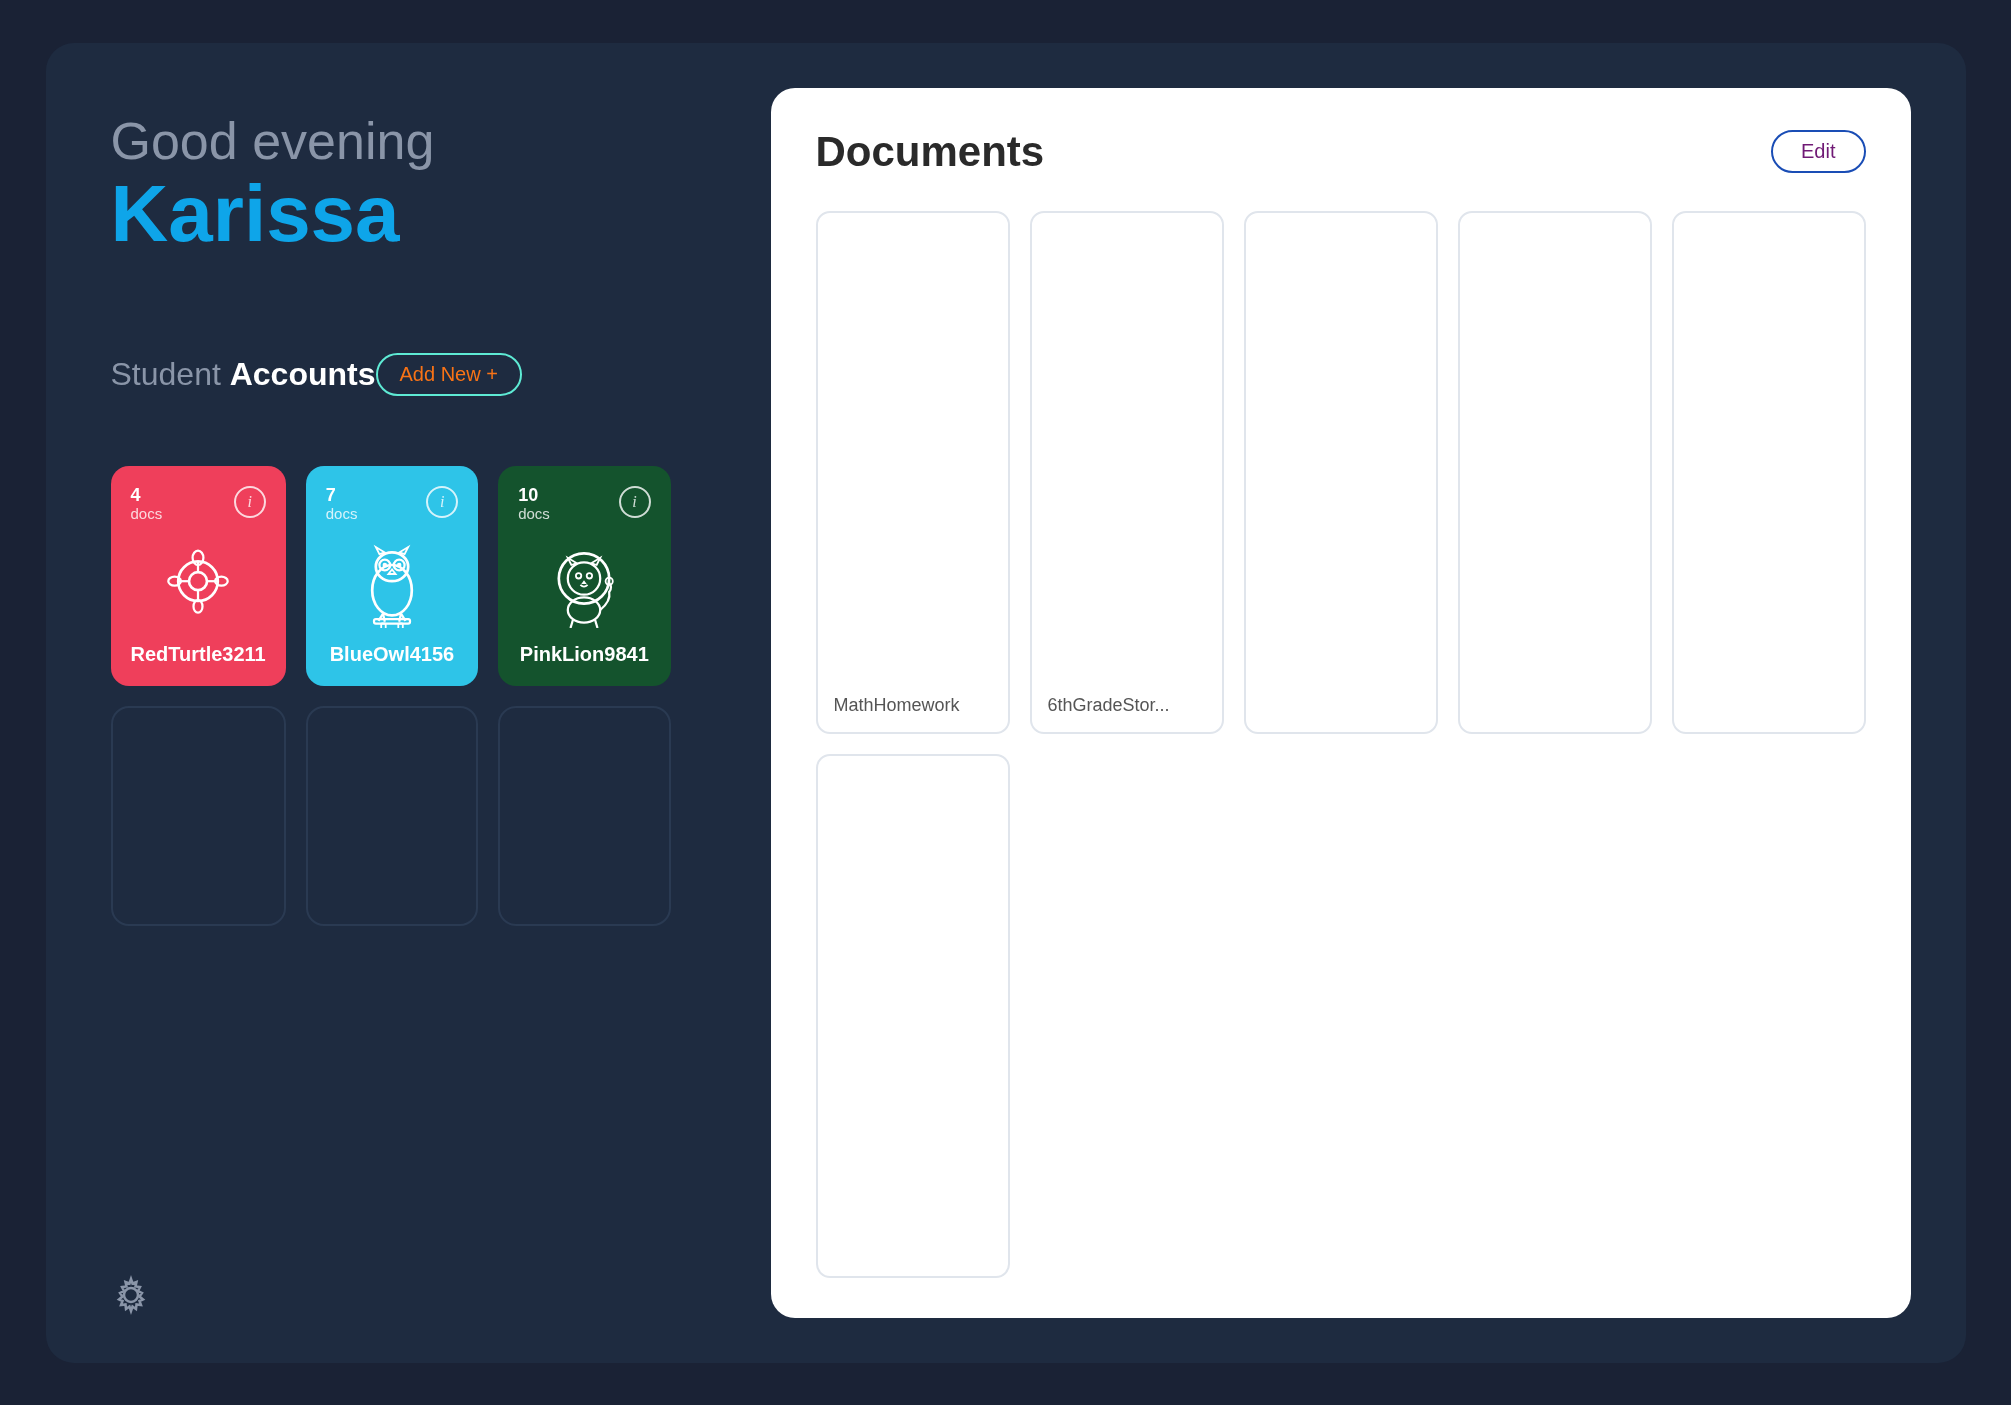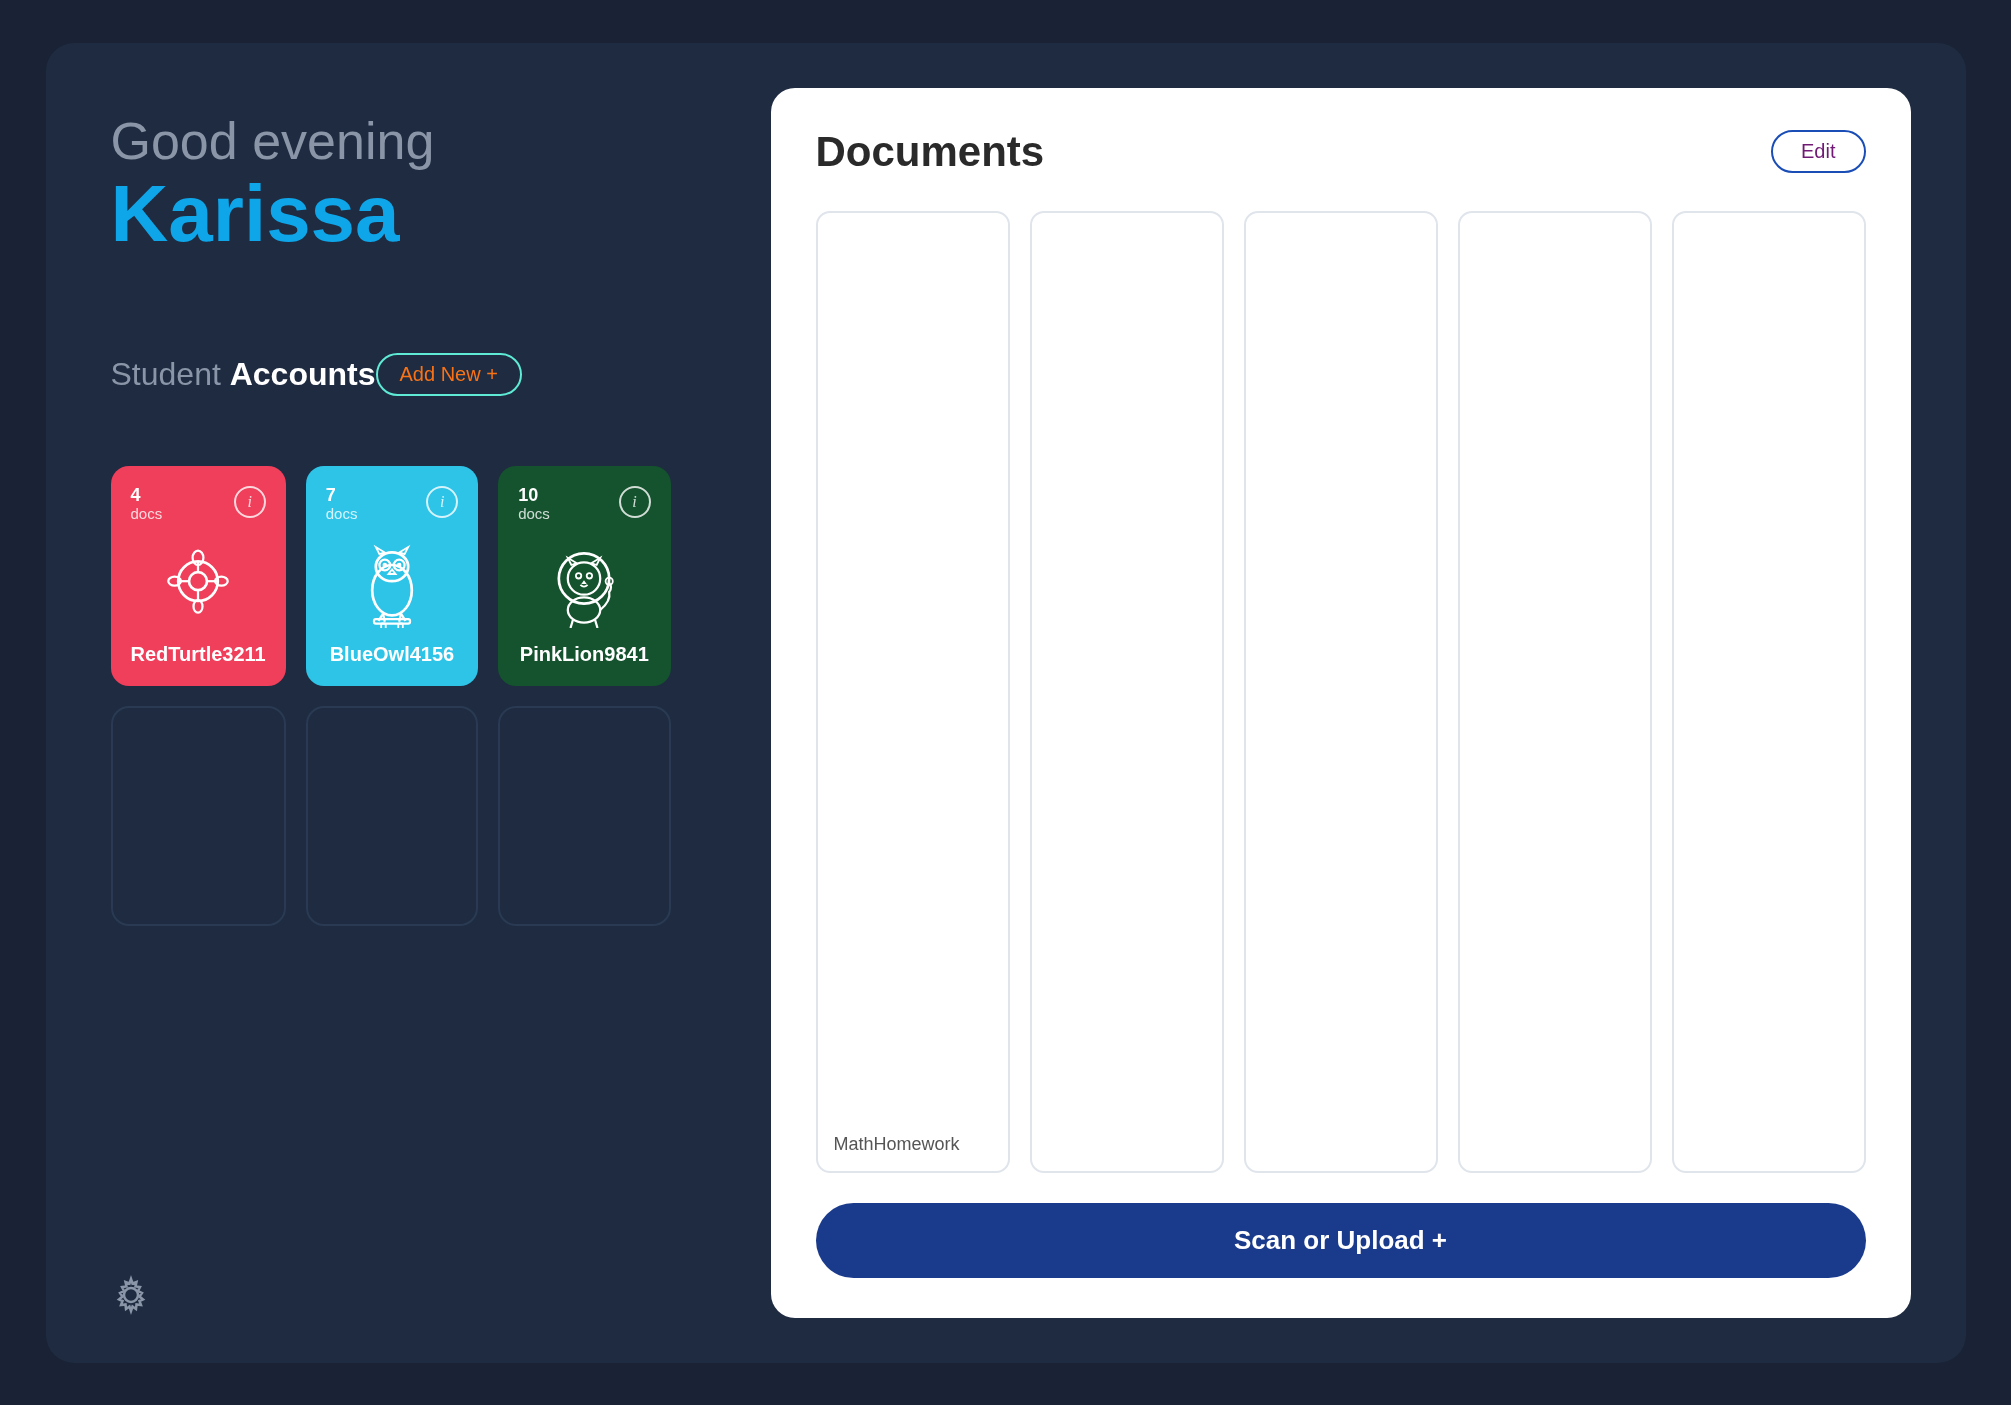--- a/index.html
+++ b/index.html
@@ -398,32 +398,34 @@
         <div class="documents-title">Documents</div>
         <button class="edit-btn">Edit</button>
       </div>
 
       <div class="docs-grid">
 
         <div class="doc-card">
           <div class="doc-card-name">MathHomework</div>
         </div>
         <div class="doc-card">
+          <div class="doc-card-name">6thGradeStor...</div>
+        </div>
+        <div class="doc-card">
           <div class="doc-card-name"></div>
         </div>
         <div class="doc-card">
           <div class="doc-card-name"></div>
         </div>
         <div class="doc-card">
           <div class="doc-card-name"></div>
         </div>
         <div class="doc-card">
           <div class="doc-card-name"></div>
         </div>
 
       </div>
 
-      <button class="scan-upload-btn">Scan or Upload +</button>
 
     </div>
   </div>
 
 </div>
 
 </body></html>

